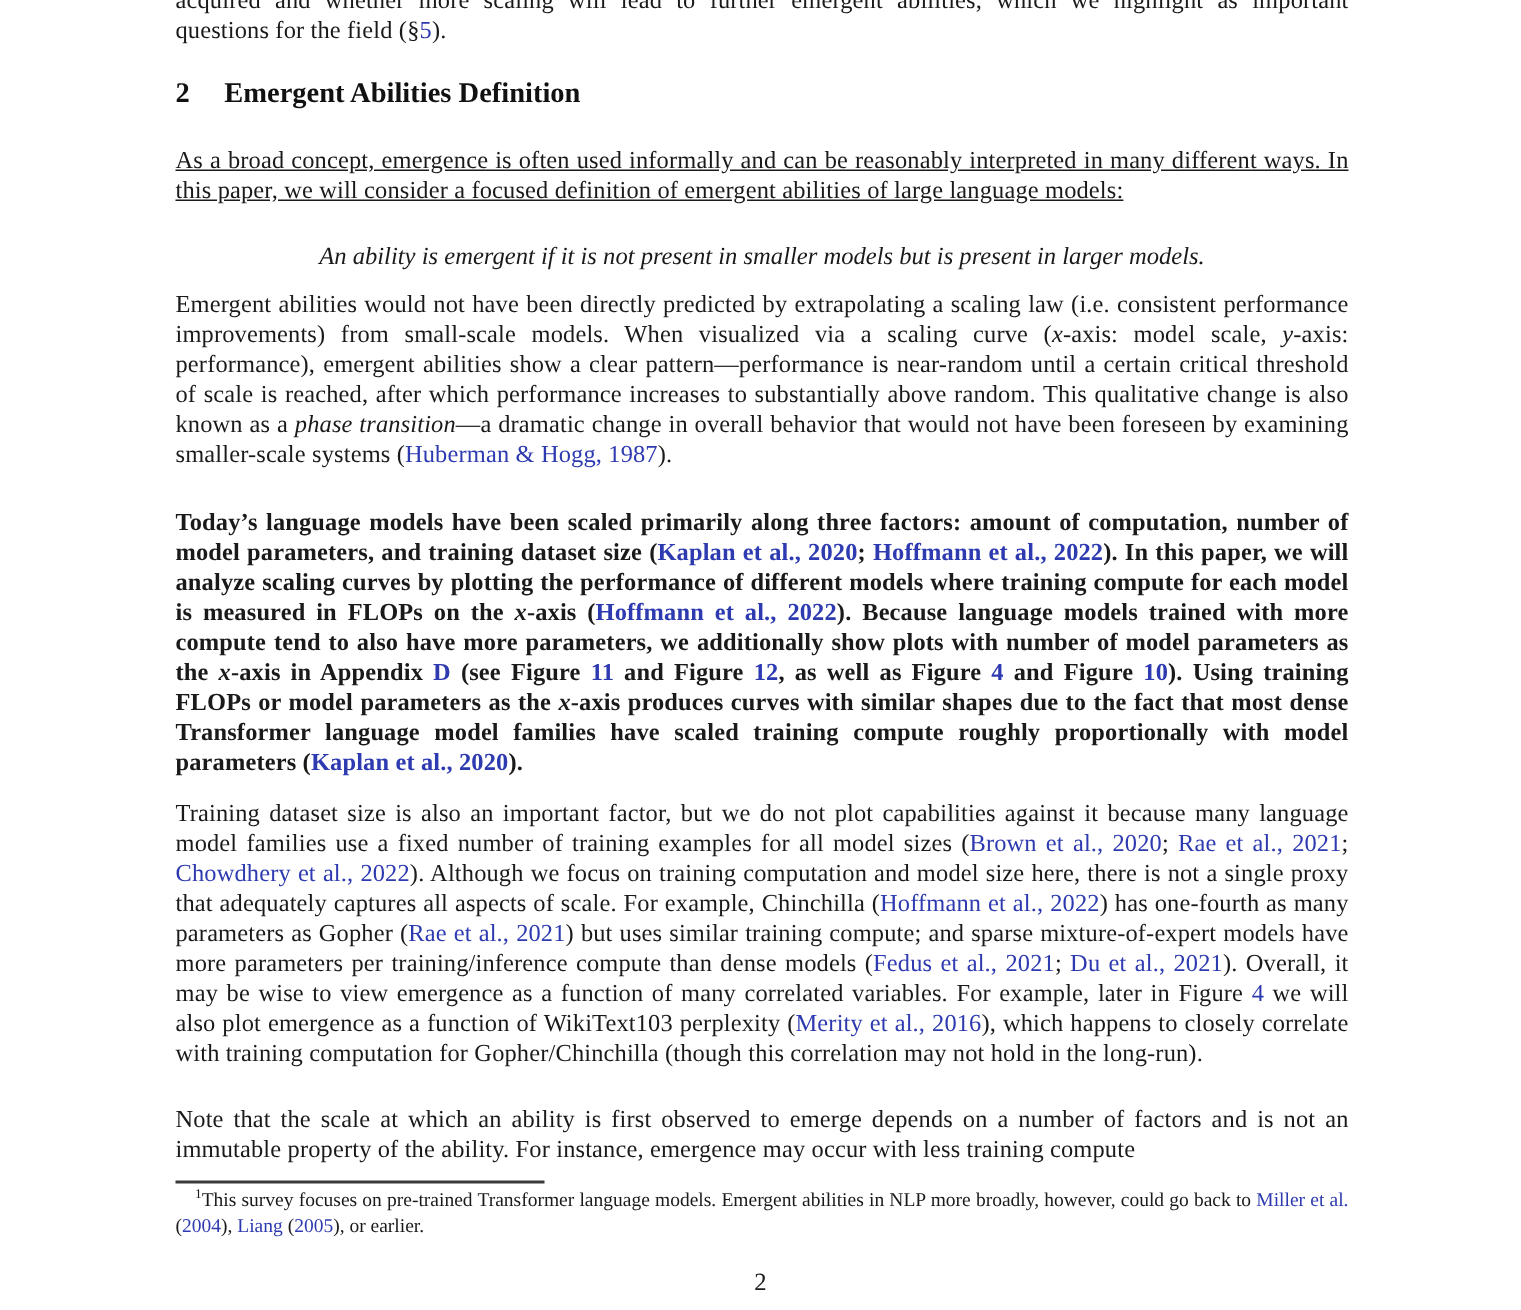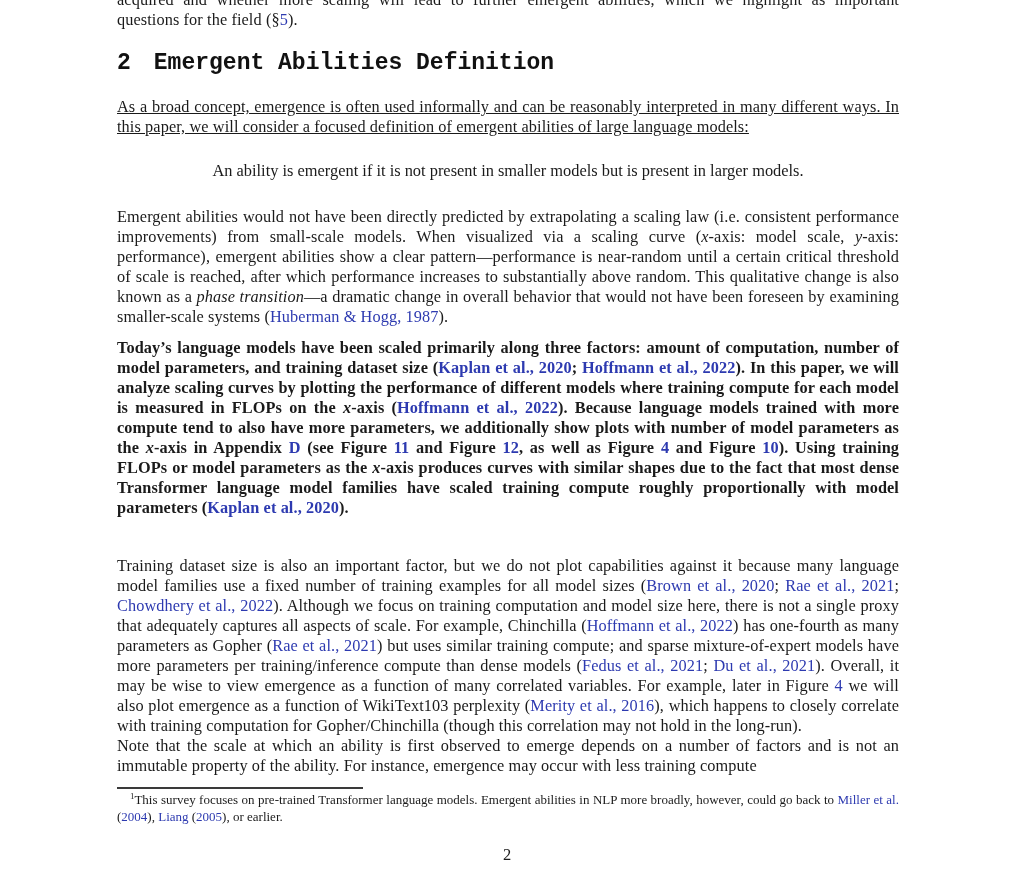--- a/index.html
+++ b/index.html
@@ -34,42 +34,43 @@
     letter-spacing: 0.1px;
   }
   .frag-line1 { top: -10px; text-align-last: justify; }
   .frag-line2 { top: 10px; }
   .heading {
     position: absolute;
     left: 0;
     top: 51px;
     margin: 0;
     width: 782px;
-    font-family: Liberation Mono, monospace;
+    font-family: Liberation Serif, serif;
     font-weight: 700;
-    font-size: 23px;
+    font-size: 19px;
     line-height: 24px;
     color: #111111;
     text-align: left;
   }
   .sec-num { margin-right: 23px; }
   .para-intro   { top: 97px; text-decoration: underline; }
   .definition {
     position: absolute;
     left: 0;
     top: 161px;
     width: 782px;
     margin: 0;
     font-size: 16.4px;
     line-height: 20px;
+    font-style: italic;
     text-align: center;
   }
-  .para-scaling { top: 207px; }
+  .para-scaling { top: 193px; }
   .para-factors { top: 338px; font-weight: bold; }
-  .para-dataset { top: 556px; }
+  .para-dataset { top: 532px; }
   .para-note    { top: 736px; }
   .footnote-rule {
     position: absolute;
     left: 0;
     top: 787px;
     width: 246px;
     height: 1.5px;
     background: #3a3a3a;
   }
   .footnote {

